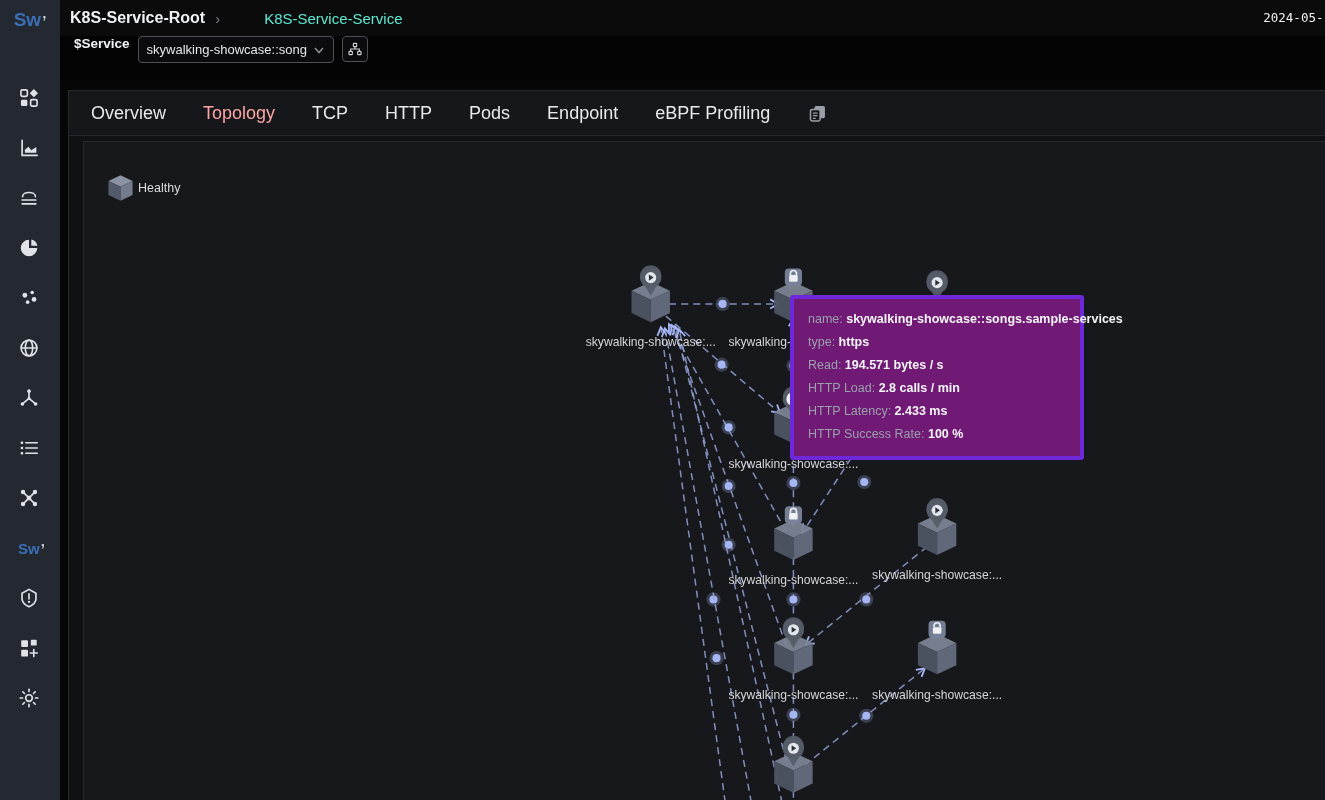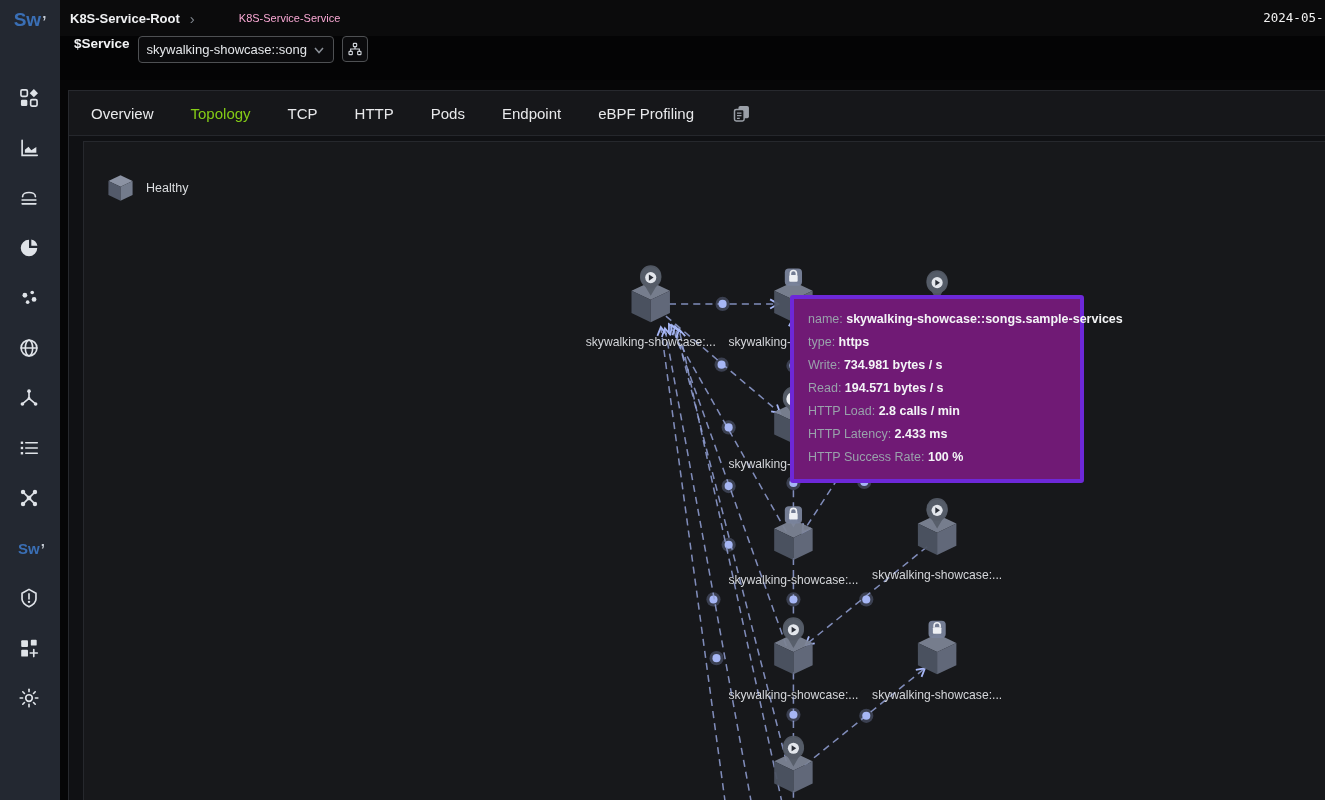--- a/index.html
+++ b/index.html
@@ -14,50 +14,50 @@
           font-weight:bold; font-size:19px; color:#3a6fb5; cursor:pointer; }
   .logo .apo, .swtext .apo { color:#c7cdd6; font-size:15px; margin-left:1px; }
   .side-items { display:flex; flex-direction:column; align-items:center; margin-top:24px; gap:26px; }
   .side-item { width:24px; height:24px; display:flex; align-items:center; cursor:pointer; }
   .side-item svg { width:22px; height:22px; }
   .swtext { color:#3a6fb5; font-weight:bold; font-size:15px; }
 
   
   .topbar { position:absolute; left:60px; top:0; right:0; height:36px; background:#0b0b0c;
             display:flex; align-items:center; padding:0 10px; overflow:hidden; }
-  .crumb-root { color:#f0f1f3; font-weight:bold; font-size:13px; }
+  .crumb-root { color:#f0f1f3; font-weight:bold; font-size:16px; }
   .crumb-sep { color:#7e848c; margin:0 10px; font-size:15px; }
-  .crumb-leaf { color:#f9a8d4; font-size:11px;padding-left:34px; }
+  .crumb-leaf { color:#5eead4; font-size:15px;padding-left:34px; }
   .topdate { position:absolute; right:-6px; top:10px; color:#f2f2f2; font-size:12.5px;
              font-family:"DejaVu Sans Mono", monospace; }
 
   
   .filterbar { position:absolute; left:60px; top:36px; right:0; height:44px; background:#040405;
                display:flex; align-items:flex-start; padding:0 14px; gap:8px; }
   .svc-label { color:#f2f3f5; font-weight:bold; font-size:13.5px; }
   .svc-select { width:196px; height:27px; border:1px solid #4e5053; border-radius:4px; background:#0b0b0d;
                 display:flex; align-items:center; padding:0 8px; gap:6px; cursor:pointer; }
   .svc-select .val { color:#e4e6e9; font-size:13px; white-space:nowrap; overflow:hidden; flex:1; }
   .tool-btn { width:26px; height:26px; border:1px solid #4e5053; border-radius:4px; background:#0b0b0d;
               display:flex; align-items:center; justify-content:center; cursor:pointer; }
 
   
   .card { position:absolute; left:68px; top:90px; right:-2px; bottom:-2px;
           background:#101114; border:1px solid #27292e; }
   .tabsrow { height:45px; background:#16171a; border-bottom:1px solid #25272c;
              display:flex; align-items:center; padding:0 22px; gap:37px; }
-  .tab { font-size:15px; color:#e8e9eb; cursor:pointer; }
-  .tab.active { color:#84cc16; }
+  .tab { font-size:18px; color:#e8e9eb; cursor:pointer; }
+  .tab.active { color:#fca5a5; }
   .tab-copy { width:22px; height:22px; cursor:pointer; display:flex; align-items:center; }
 
   
   .topo-wrap { position:absolute; left:14px; top:50px; right:-16px; bottom:-16px;
                border:1px solid #26282d; background:#17181b; }
   .legend { position:absolute; left:23px; top:32px; display:flex; flex-direction:column; gap:14px; z-index:2; }
-  .legend-row { display:flex; align-items:center; gap:12px; }
+  .legend-row { display:flex; align-items:center; gap:4px; }
   .legend-row svg { width:27px; height:28px; }
   .legend-label { color:#dcdee1; font-size:12.5px; }
 
   .graph { position:absolute; inset:0; width:100%; height:100%; }
 
   
   .tooltip { position:absolute; left:706px; top:153px; width:294px; background:#701a75;
              border:4px solid #6d28d9; border-radius:3px; padding:9px 14px 10px; z-index:6; }
   .tt-row { font-size:12.5px; line-height:23px; white-space:nowrap; }
   .tt-label { color:#99a1ab; }
@@ -378,21 +378,20 @@
             <circle cx="0" cy="-26" r="10.5" fill="#565c68" opacity="0.92"></circle>
             <circle cx="0" cy="-26" r="5.5" fill="#e3e6ec"></circle>
             <path d="M-1.8,-29 L2.8,-26 L-1.8,-23 Z" fill="#2b2f38"></path>
             <text x="0" y="42" text-anchor="middle" font-size="12" fill="#d4d6da" font-family="&quot;Liberation Sans&quot;, sans-serif">skywalking-showcase:...</text>
           </g>
         </svg>
 
       <div class="tooltip" id="tooltip">
           <div class="tt-row"><span class="tt-label">name: </span><span class="tt-value">skywalking-showcase::songs.sample-services</span></div>
           <div class="tt-row"><span class="tt-label">type: </span><span class="tt-value">https</span></div>
-          <div class="tt-row"><span class="tt-label">Write: </span><span class="tt-value">734.981 bytes / s</span></div>
           <div class="tt-row"><span class="tt-label">Read: </span><span class="tt-value">194.571 bytes / s</span></div>
           <div class="tt-row"><span class="tt-label">HTTP Load: </span><span class="tt-value">2.8 calls / min</span></div>
           <div class="tt-row"><span class="tt-label">HTTP Latency: </span><span class="tt-value">2.433 ms</span></div>
           <div class="tt-row"><span class="tt-label">HTTP Success Rate: </span><span class="tt-value">100 %</span></div>
         </div>
     </div>
   </section>
 
 </div>
 

